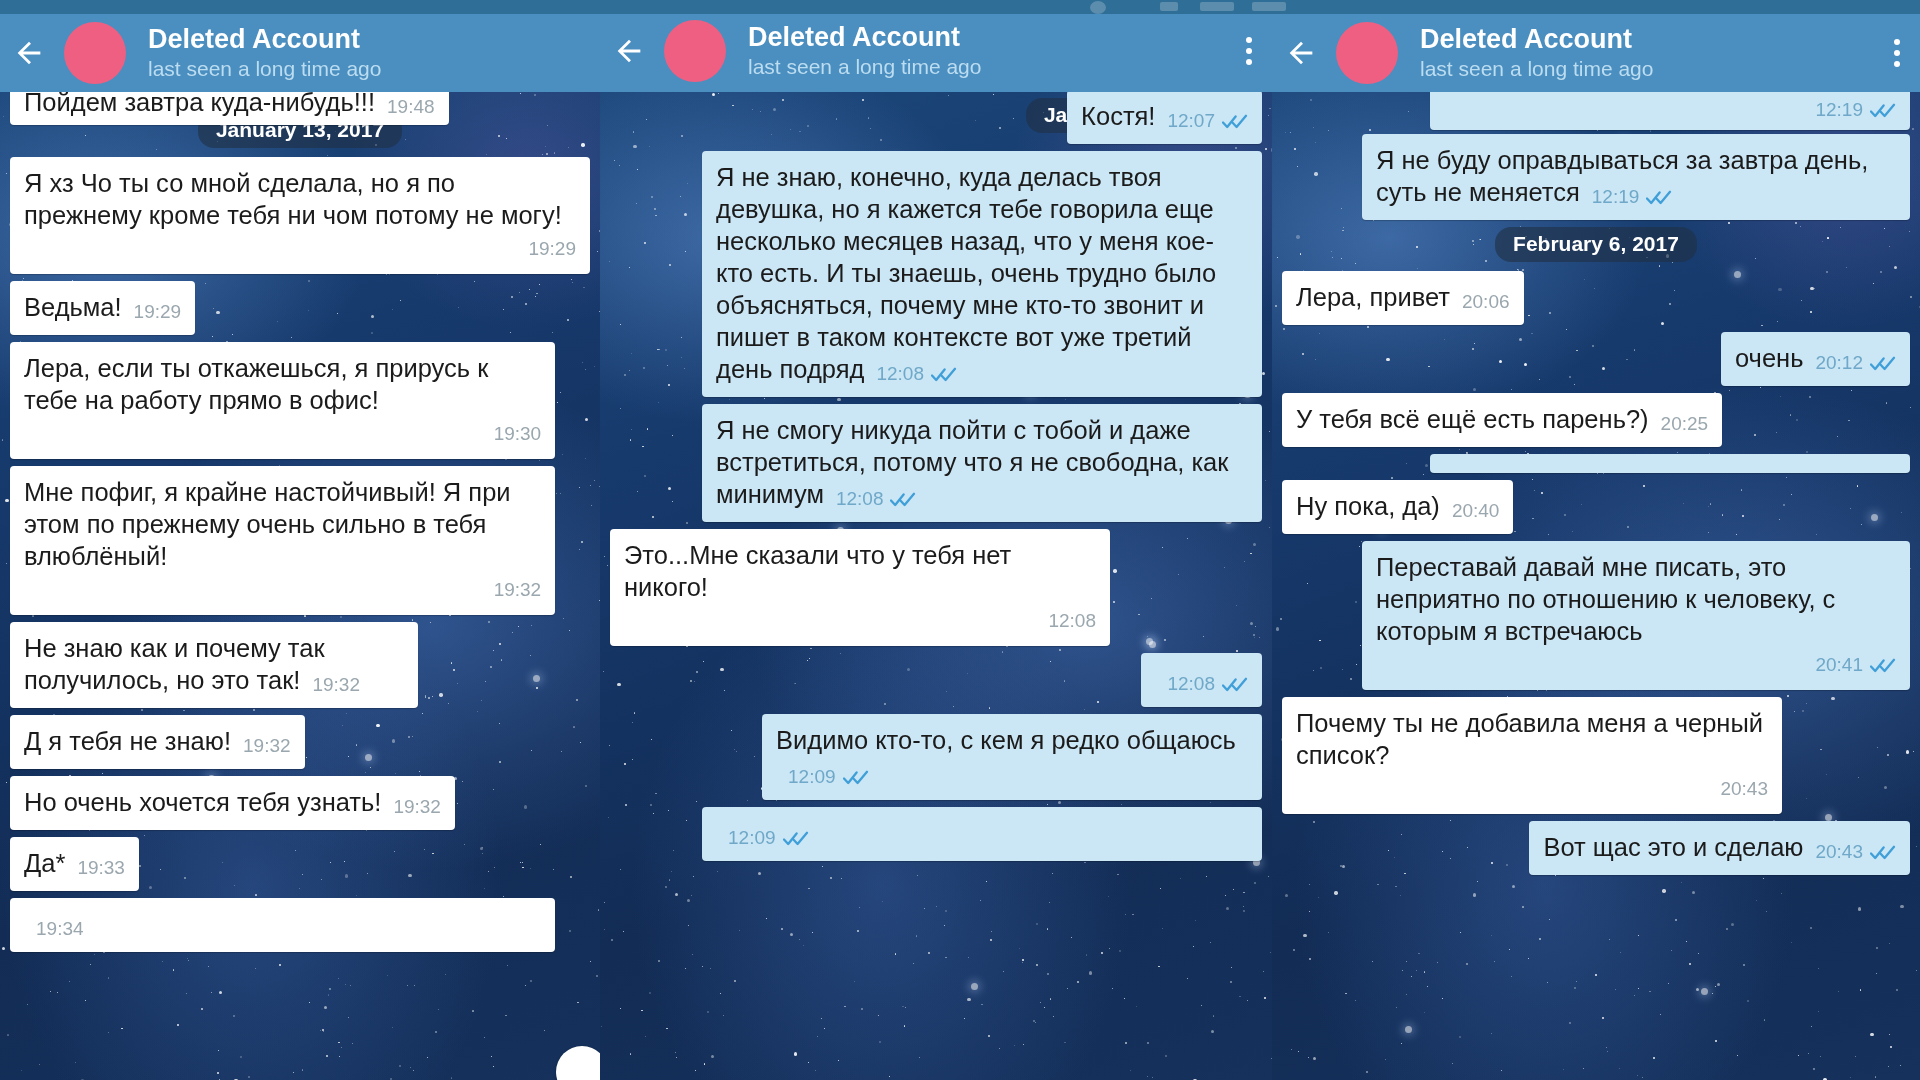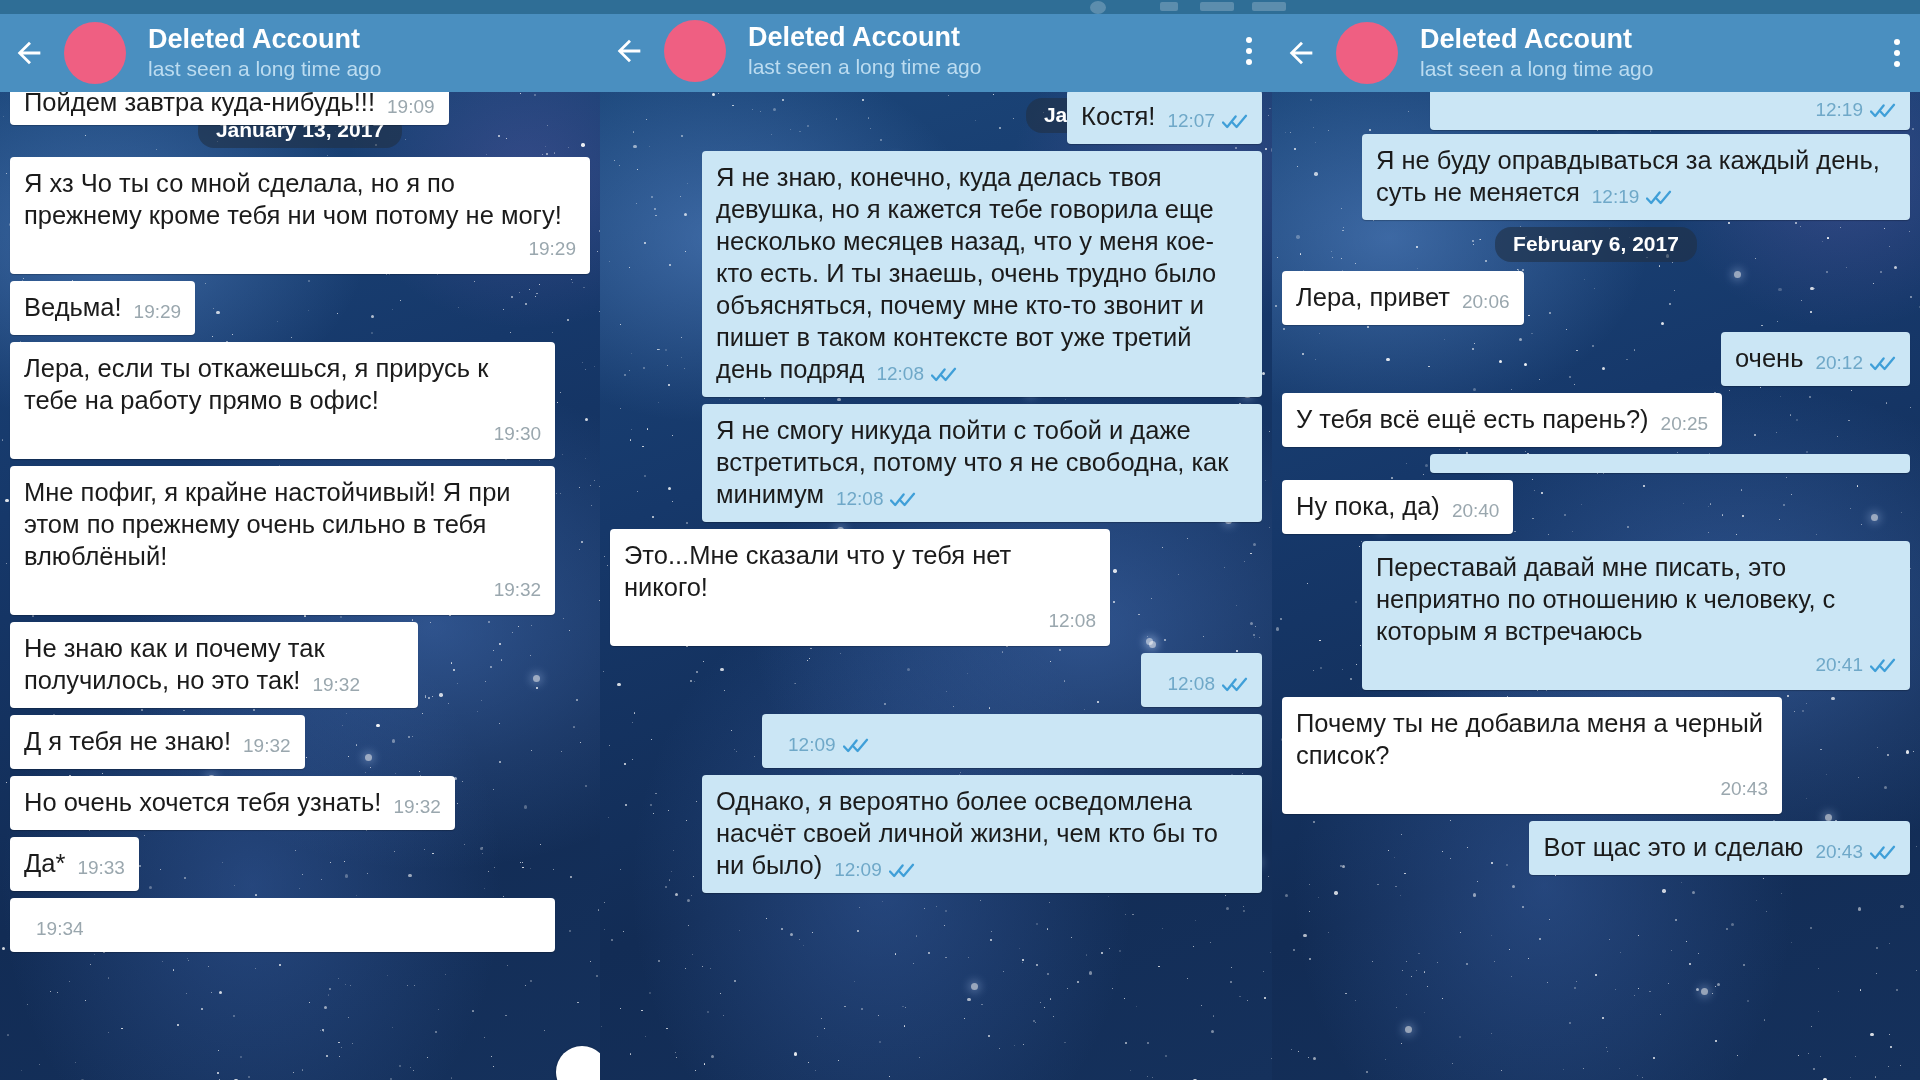--- a/index.html
+++ b/index.html
@@ -893,21 +893,21 @@
         <div class="header-name">Deleted Account</div>
         <div class="header-status">last seen a long time ago</div>
       </div>
     </div>
 
     <div class="msg-list">
 
       <div class="row in" style="margin-bottom:0;">
         <div class="bubble in" style="padding-top:0;padding-bottom:4px;border-top-left-radius:0;border-top-right-radius:0;">
           <span class="btext">Пойдем завтра куда-нибудь!!!</span><span class="meta">
-              <span class="time">19:09</span>
+              <span class="time">19:48</span>
             </span>
         </div>
       </div>
 
       <div class="date-row" style="margin-top:-12px;">
         <div class="date-chip">January 13, 2017</div>
       </div>
 
       <div class="row in">
         <div class="bubble in w-full" style="width:583px;">
@@ -1789,35 +1789,35 @@
                   <path d="M1 8.5 L5.2 13 L13.6 2.5" stroke="#3f9fd8" stroke-width="2.3" fill="none" stroke-linecap="round" stroke-linejoin="round"></path>
                   <path d="M10.4 8.5 L14.6 13 L24 1.8" stroke="#3f9fd8" stroke-width="2.3" fill="none" stroke-linecap="round" stroke-linejoin="round"></path>
                 </svg>
               </span>
             </span>
         </div>
       </div>
 
       <div class="row out">
         <div class="bubble out" style="width:500px;">
-          <span class="meta">
+          <span class="btext">Видимо кто-то, с кем я редко общаюсь</span><span class="meta">
               <span class="time">12:09</span>
               <span class="ticks">
                 <svg viewBox="0 0 26 15">
                   <path d="M1 8.5 L5.2 13 L13.6 2.5" stroke="#3f9fd8" stroke-width="2.3" fill="none" stroke-linecap="round" stroke-linejoin="round"></path>
                   <path d="M10.4 8.5 L14.6 13 L24 1.8" stroke="#3f9fd8" stroke-width="2.3" fill="none" stroke-linecap="round" stroke-linejoin="round"></path>
                 </svg>
               </span>
             </span>
         </div>
       </div>
 
       <div class="row out">
         <div class="bubble out" style="width:560px;">
-          <span class="btext">Однако, я вероятно более осведомлена насчёт своей личной жизни, чем кто бы то ни было)</span><span class="meta">
+          <span class="meta">
               <span class="time">12:09</span>
               <span class="ticks">
                 <svg viewBox="0 0 26 15">
                   <path d="M1 8.5 L5.2 13 L13.6 2.5" stroke="#3f9fd8" stroke-width="2.3" fill="none" stroke-linecap="round" stroke-linejoin="round"></path>
                   <path d="M10.4 8.5 L14.6 13 L24 1.8" stroke="#3f9fd8" stroke-width="2.3" fill="none" stroke-linecap="round" stroke-linejoin="round"></path>
                 </svg>
               </span>
             </span>
         </div>
       </div>
@@ -2570,21 +2570,21 @@
                   <path d="M1 8.5 L5.2 13 L13.6 2.5" stroke="#3f9fd8" stroke-width="2.3" fill="none" stroke-linecap="round" stroke-linejoin="round"></path>
                   <path d="M10.4 8.5 L14.6 13 L24 1.8" stroke="#3f9fd8" stroke-width="2.3" fill="none" stroke-linecap="round" stroke-linejoin="round"></path>
                 </svg>
               </span>
             </div>
         </div>
       </div>
 
       <div class="row out">
         <div class="bubble out" style="width:548px;">
-          <span class="btext">Я не буду оправдываться за каждый день, суть не меняется</span><span class="meta">
+          <span class="btext">Я не буду оправдываться за завтра день, суть не меняется</span><span class="meta">
               <span class="time">12:19</span>
               <span class="ticks">
                 <svg viewBox="0 0 26 15">
                   <path d="M1 8.5 L5.2 13 L13.6 2.5" stroke="#3f9fd8" stroke-width="2.3" fill="none" stroke-linecap="round" stroke-linejoin="round"></path>
                   <path d="M10.4 8.5 L14.6 13 L24 1.8" stroke="#3f9fd8" stroke-width="2.3" fill="none" stroke-linecap="round" stroke-linejoin="round"></path>
                 </svg>
               </span>
             </span>
         </div>
       </div>

